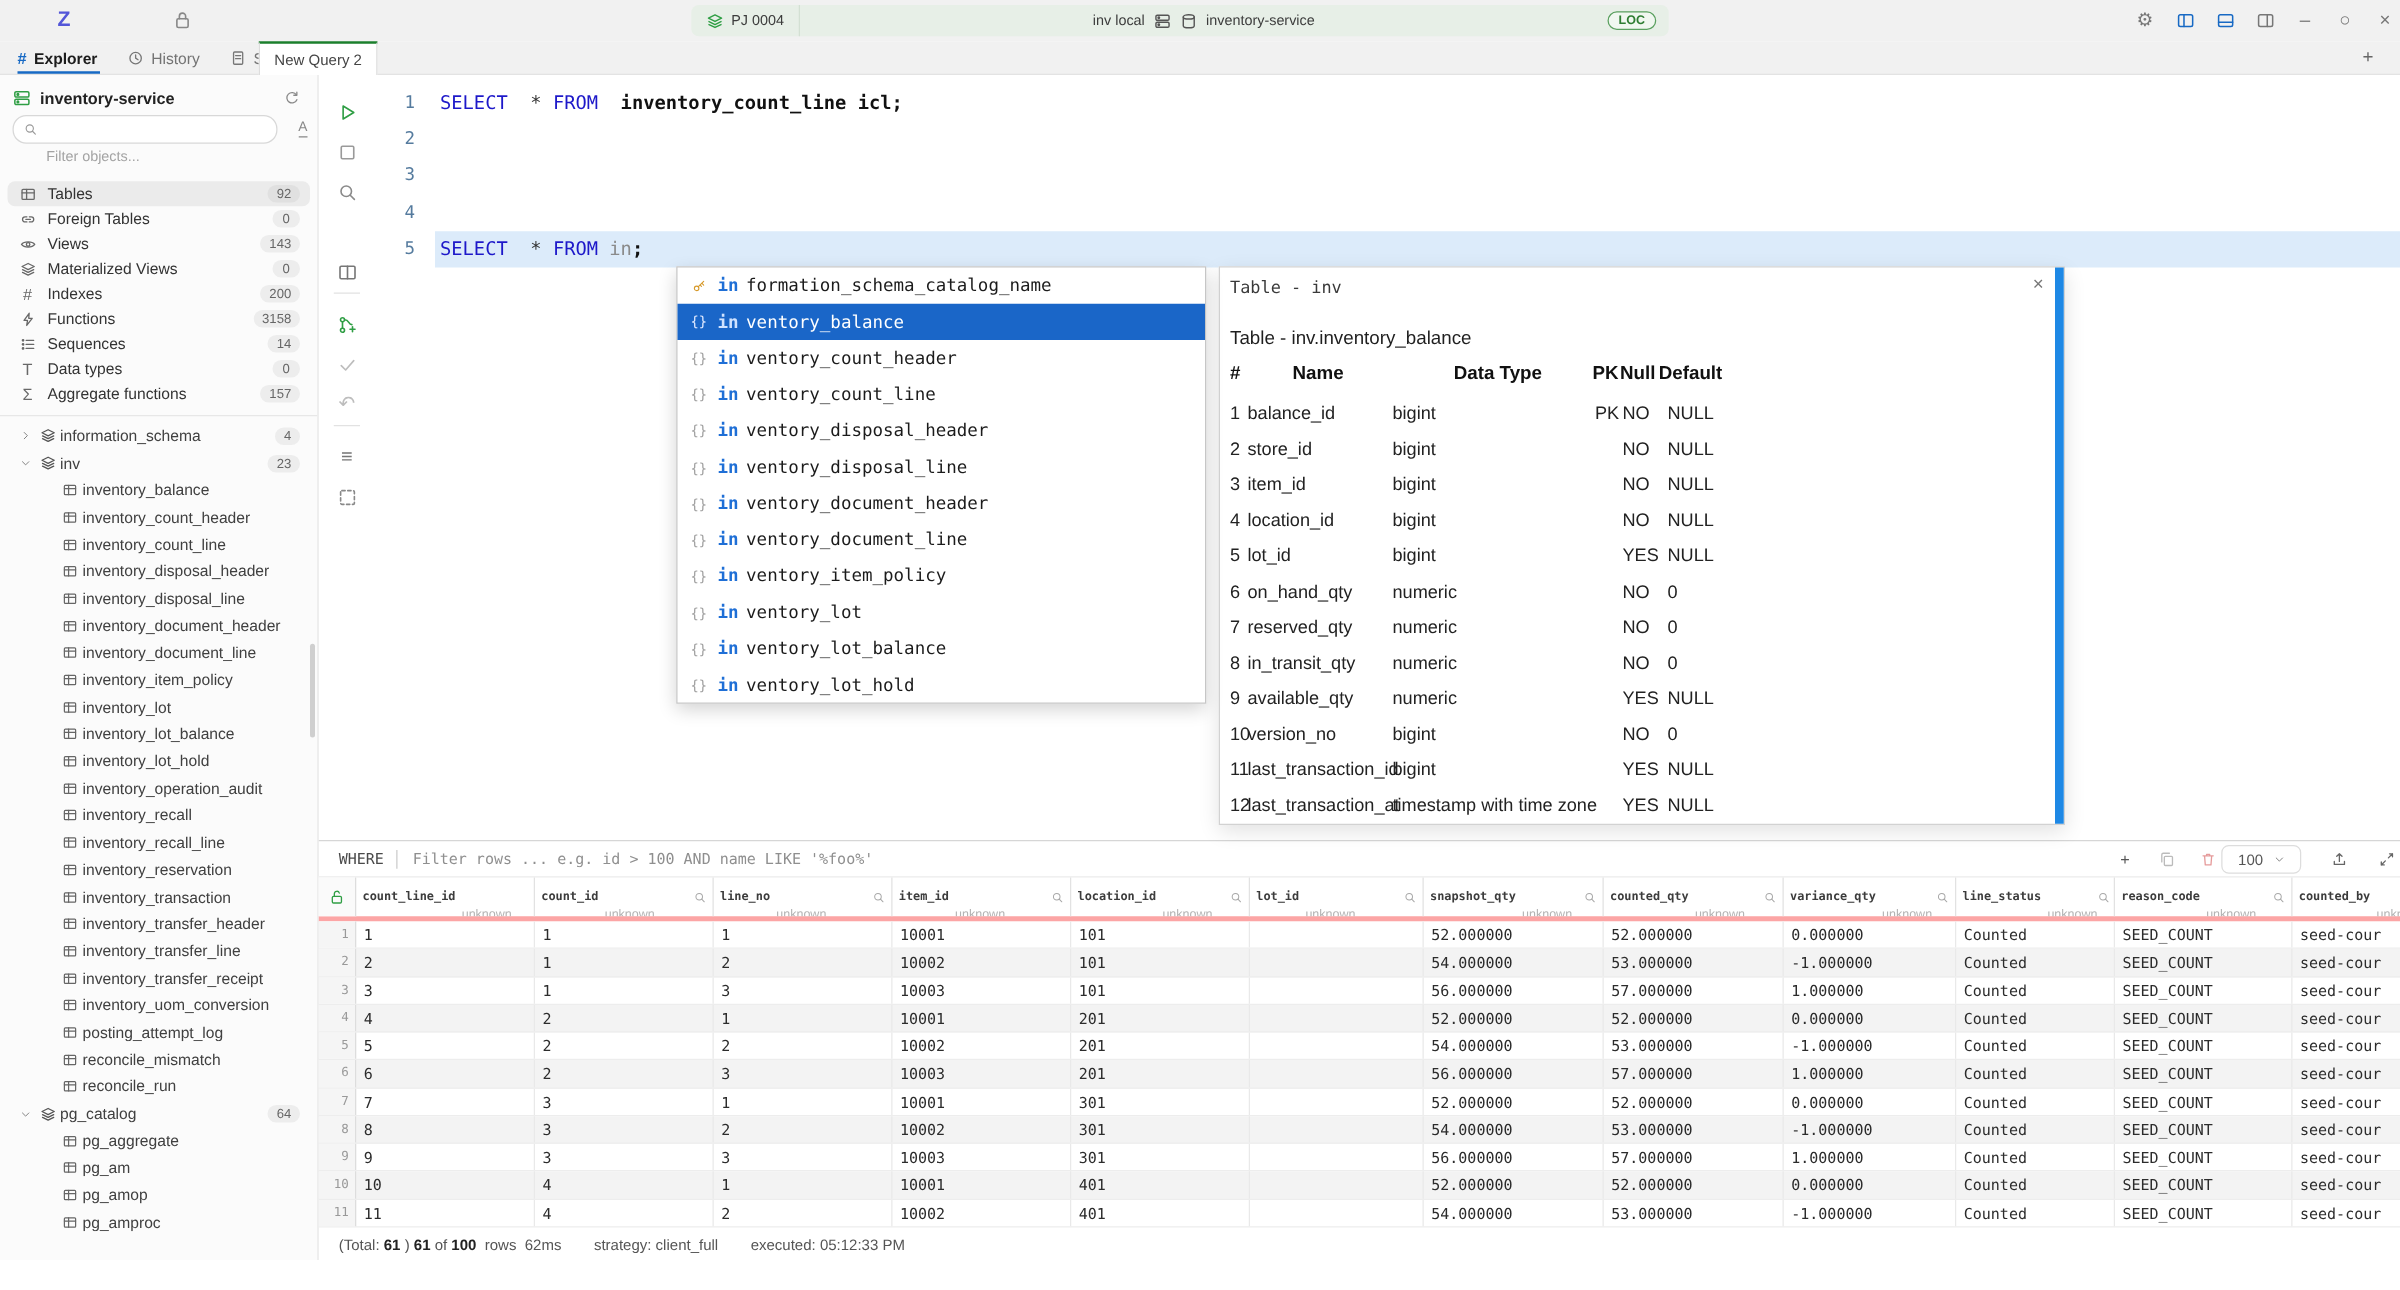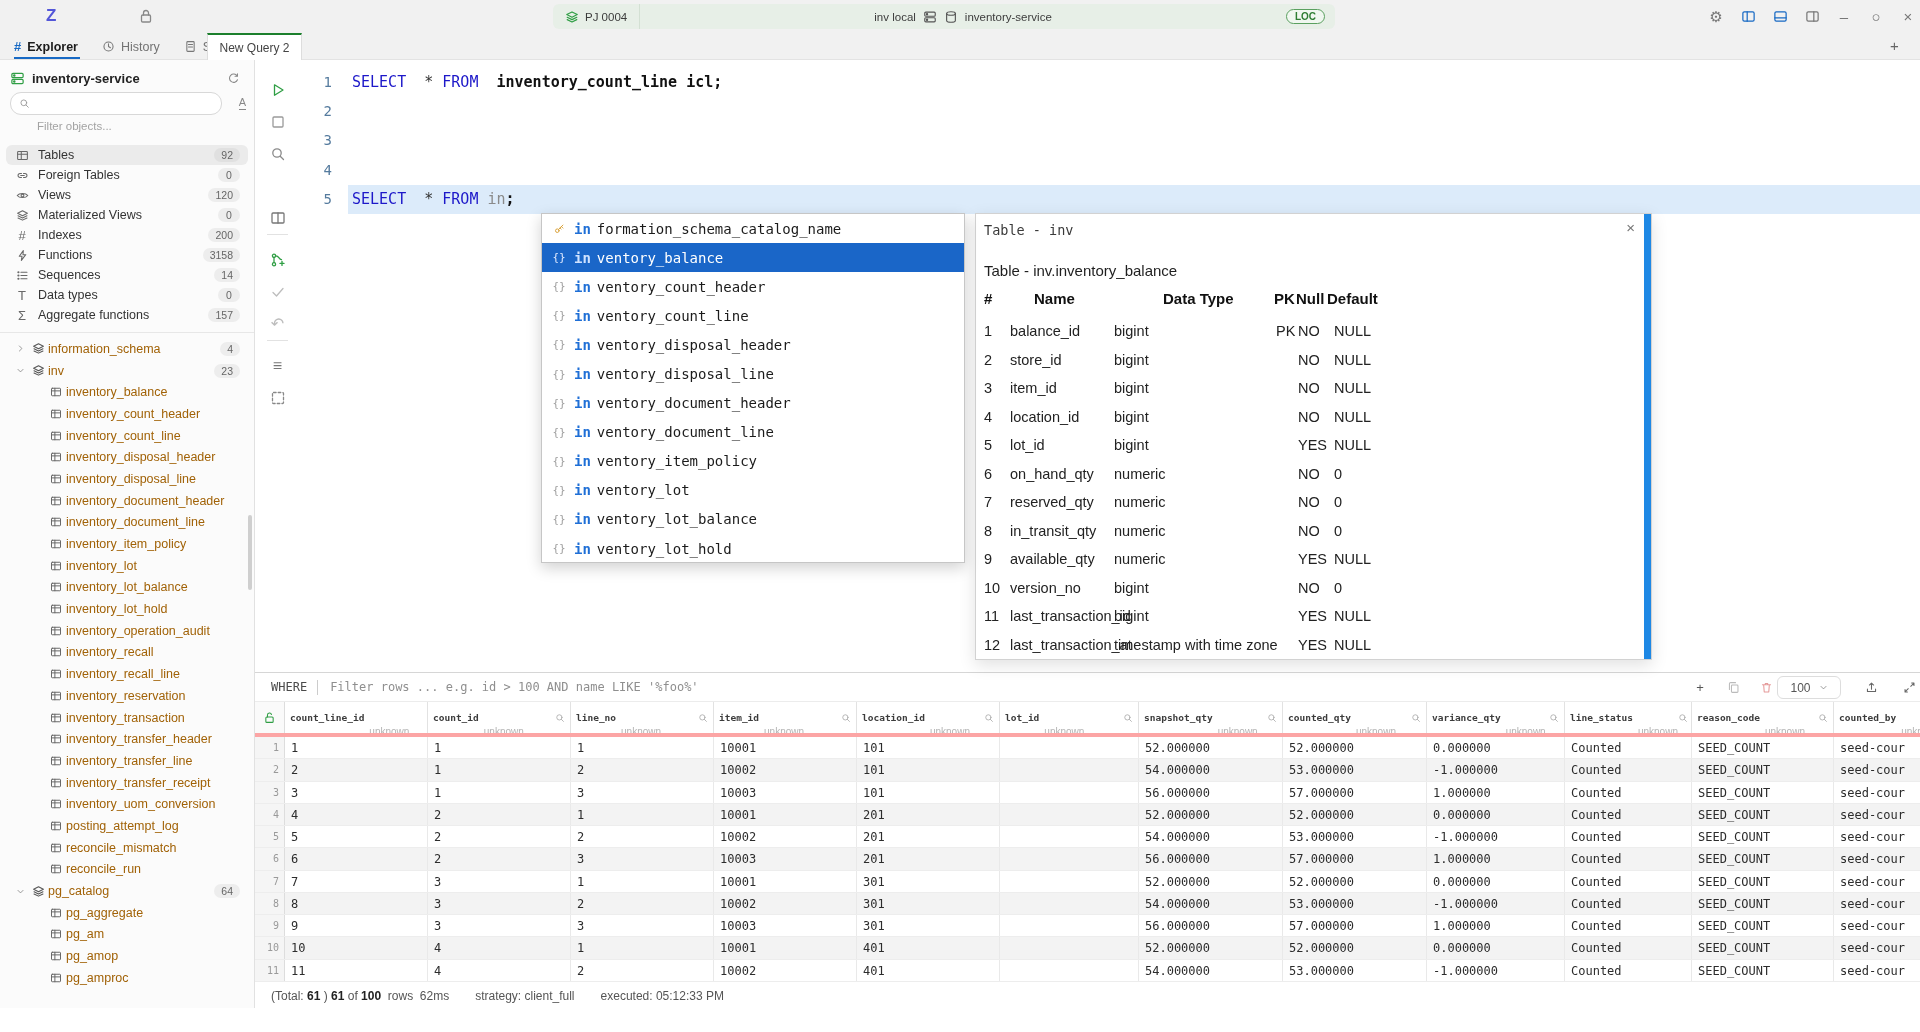--- a/index.html
+++ b/index.html
@@ -58,21 +58,21 @@
   .obj-row.sel{background:#ebebeb;}
   .obj-row .icn{width:16px;font-size:13px;color:#686868;}
   .obj-label{flex:1;font-size:12.5px;color:#333;white-space:nowrap;}
   .obj-badge{font-size:10.5px;color:#666;background:#ededed;border-radius:8px;padding:1px 7px;min-width:8px;text-align:center;}
   .obj-row.sel .obj-badge{background:#e0e0e0;}
   .side-divider{position:absolute;left:0;top:272px;right:0;height:1px;background:#e7e7e7;}
   .tree{position:absolute;left:0;top:278px;right:0;}
   .tree-row{height:21.7px;display:flex;align-items:center;white-space:nowrap;overflow:hidden;}
   .tree-row .chev{width:16px;margin-left:12px;font-size:9px;color:#777;}
   .tree-row .sch-ic{width:20px;font-size:13px;color:#555;}
-  .tree-label{font-size:12.5px;color:#a16207;flex:1;overflow:hidden;}
+  .tree-label{font-size:12.5px;color:#404040;flex:1;overflow:hidden;}
   .tree-badge{font-size:10.5px;color:#666;background:#ededed;border-radius:8px;padding:1px 7px;margin-right:14px;}
   .tree-row.child{padding-left:46px;}
   .tree-row.child .tb-ic{width:20px;font-size:12px;color:#666;}
   .side-thumb{position:absolute;right:2px;top:455px;width:4px;height:75px;background:#cfcfcf;border-radius:2px;}
 
   
   .toolcol{position:absolute;left:255px;top:60px;width:45px;height:612px;background:#fff;}
   .toolcol .tbtn{position:absolute;left:0;width:45px;height:24px;display:flex;align-items:center;justify-content:center;font-size:16px;}
   .toolcol .tdiv{position:absolute;left:12px;width:21px;height:1px;background:#e2e2e2;}
 
@@ -106,21 +106,21 @@
           border:1px solid #d2d2d2;box-shadow:0 5px 16px rgba(0,0,0,.12);z-index:40;box-sizing:border-box;}
   .tp-scroll{position:absolute;right:0;top:0;width:7px;height:100%;background:#1e88e5;}
   .tp-close{position:absolute;right:16px;top:5px;font-size:15px;color:#777;}
   .tp-title{position:absolute;left:8px;top:8px;font-family:"DejaVu Sans Mono",monospace;font-size:13.5px;color:#3a3a3a;}
   .tp-sub{position:absolute;left:8px;top:48px;font-size:15px;color:#1f1f1f;}
   .tp-hdr{position:absolute;left:0;top:76px;right:10px;height:26px;font-size:15px;font-weight:bold;color:#111;}
   .tp-hdr span{position:absolute;top:0;}
   .tp-rows{position:absolute;left:0;top:104px;right:10px;bottom:0;overflow:hidden;}
   .tp-row{position:relative;height:28.5px;font-size:14.5px;color:#222;}
   .tp-row span{position:absolute;top:5px;white-space:nowrap;}
-  .tpc-num{left:8px;}  .tpc-name{left:34px;}  .tpc-type{left:138px;}
+  .tpc-num{left:8px;}  .tpc-name{left:22px;}  .tpc-type{left:138px;}
   .tpc-pk{left:300px;} .tpc-null{left:322px;} .tpc-def{left:358px;}
 
   
   .results{position:absolute;left:255px;top:672px;right:0;bottom:24px;background:#fff;
            border-top:1px solid #d6d6d6;box-sizing:border-box;}
   .wherebar{position:absolute;left:0;top:0;right:0;height:28px;display:flex;align-items:center;padding-left:16px;gap:10px;}
   .where-kw{font-family:"DejaVu Sans Mono",monospace;font-size:12px;color:#4a4a4a;}
   .where-div{width:1px;height:15px;background:#ccc;}
   .wherebar input{border:none;outline:none;background:transparent;width:600px;
                   font-family:"DejaVu Sans Mono",monospace;font-size:12px;color:#555;}
@@ -309,21 +309,21 @@
           <span class="obj-badge">0</span>
         </div>
         <div class="obj-row">
           <span class="icn">
             <svg width="1em" height="1em" viewBox="0 0 16 16" fill="none" stroke="currentColor" stroke-width="1.3" stroke-linecap="round" stroke-linejoin="round">
               <path d="M1.5 8 C4 4.6 12 4.6 14.5 8 C12 11.4 4 11.4 1.5 8 Z"></path>
               <circle cx="8" cy="8" r="1.7"></circle>
             </svg>
           </span>
           <span class="obj-label">Views</span>
-          <span class="obj-badge">120</span>
+          <span class="obj-badge">143</span>
         </div>
         <div class="obj-row">
           <span class="icn">
             <svg width="1em" height="1em" viewBox="0 0 16 16" fill="none" stroke="currentColor" stroke-width="1.3" stroke-linecap="round" stroke-linejoin="round">
               <path d="M8 2.2 L14 5.2 L8 8.2 L2 5.2 Z"></path>
               <path d="M2.5 8.3 L8 11 L13.5 8.3"></path>
               <path d="M2.5 11 L8 13.7 L13.5 11"></path>
             </svg>
           </span>
           <span class="obj-label">Materialized Views</span>

